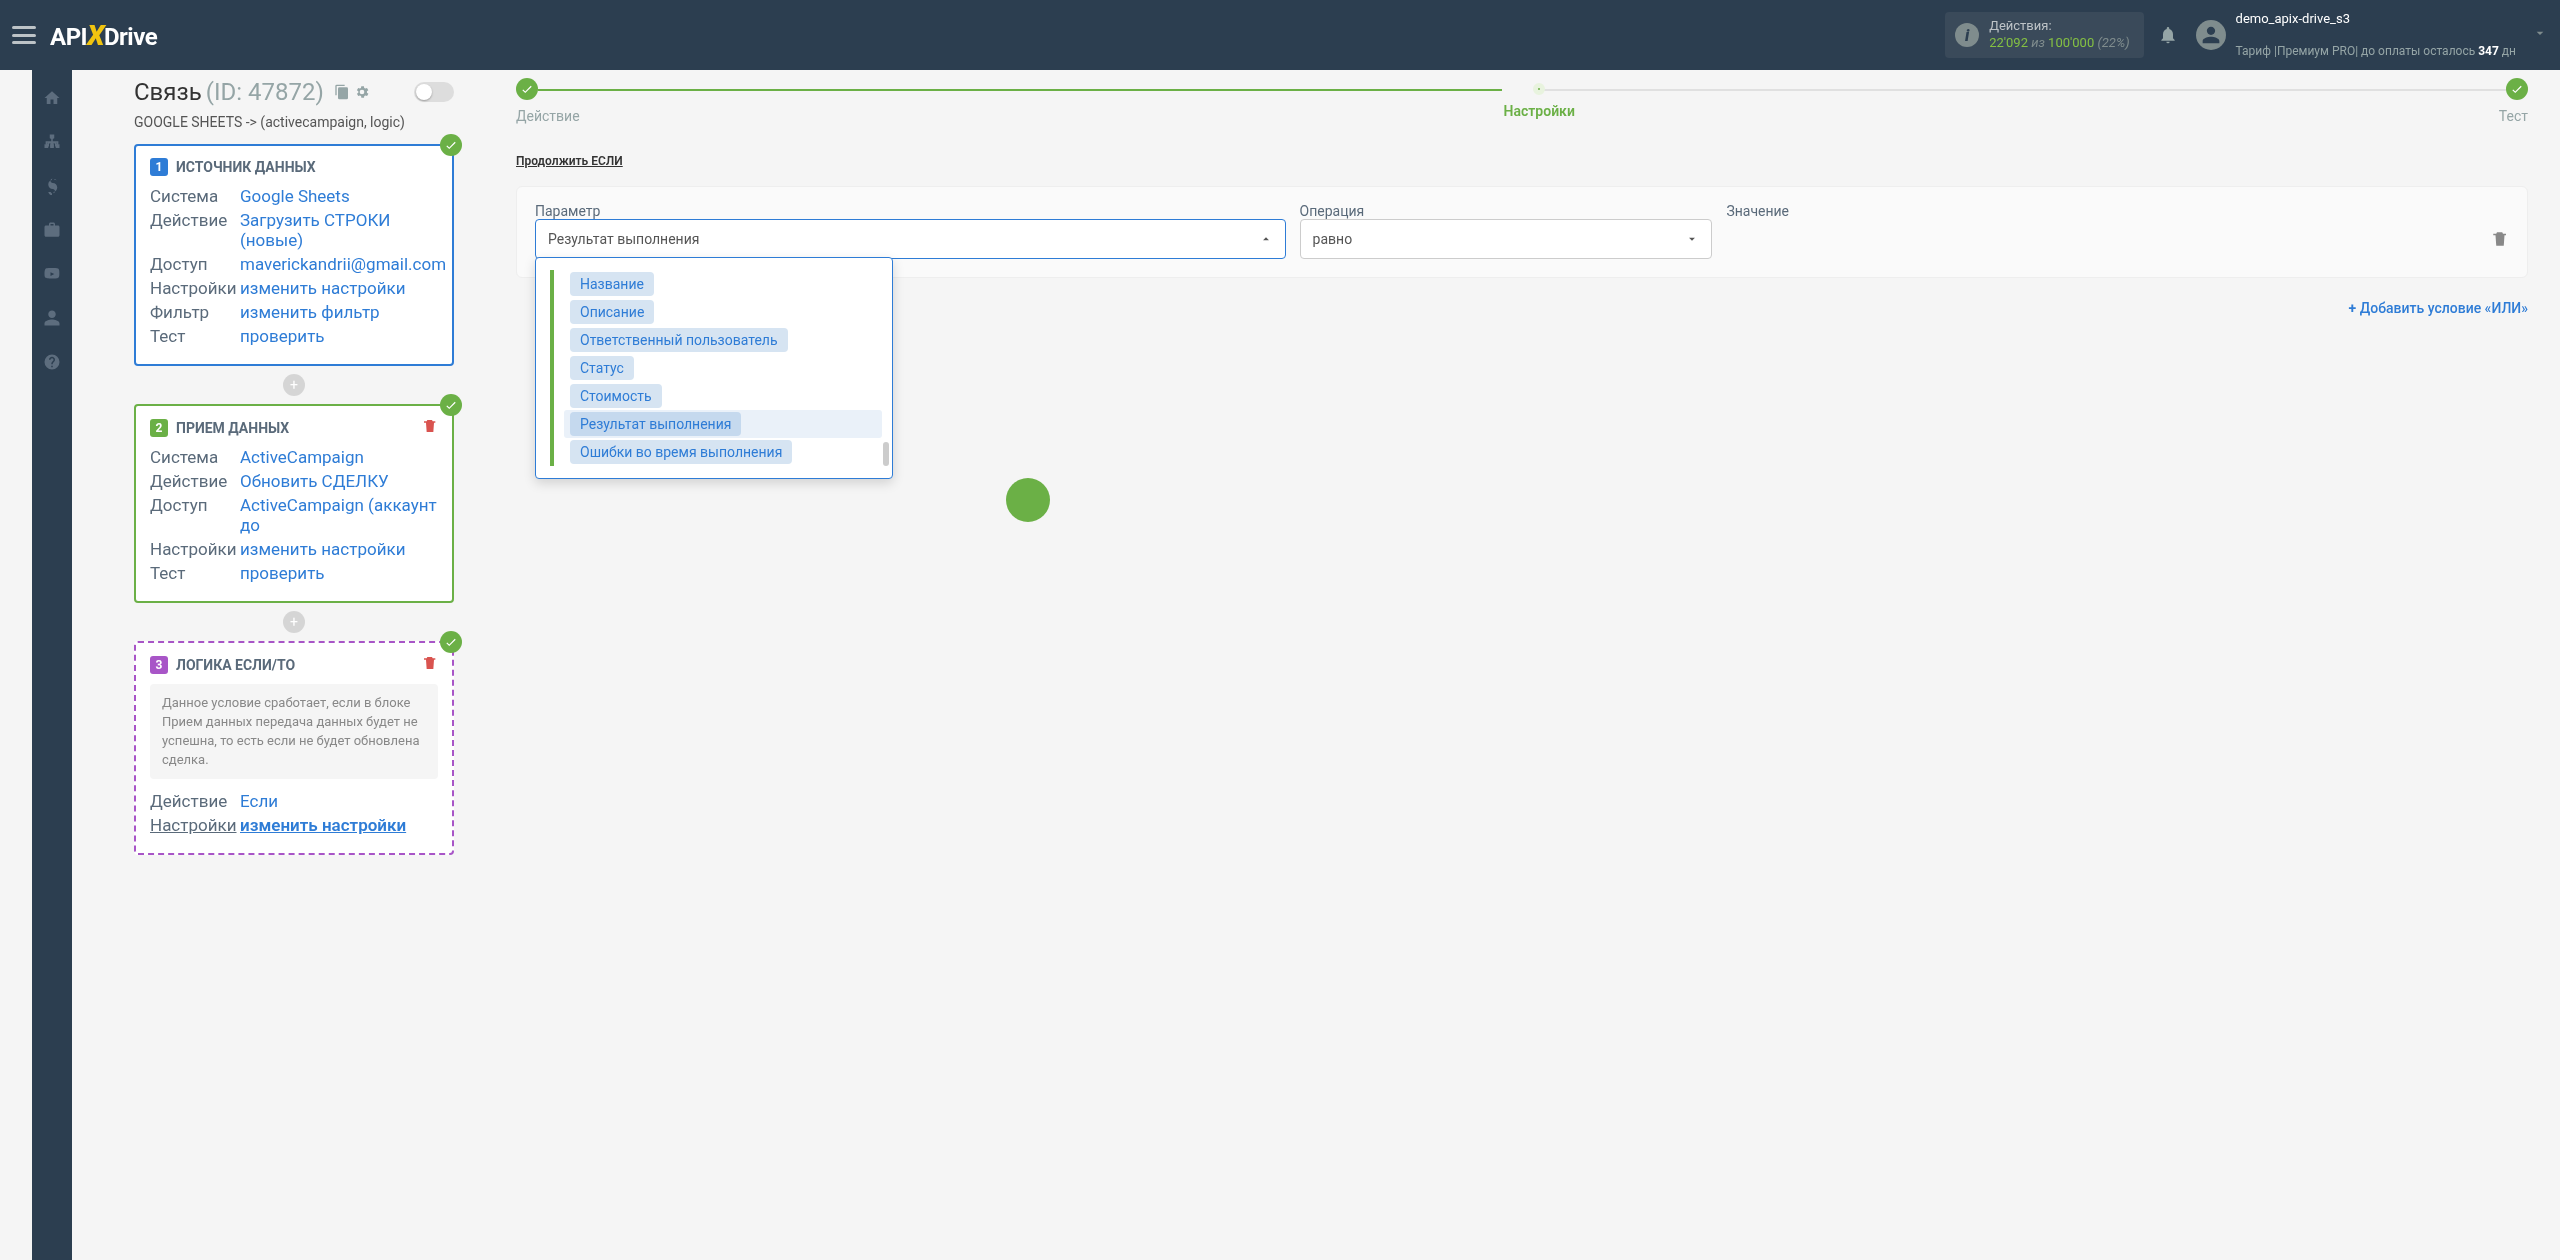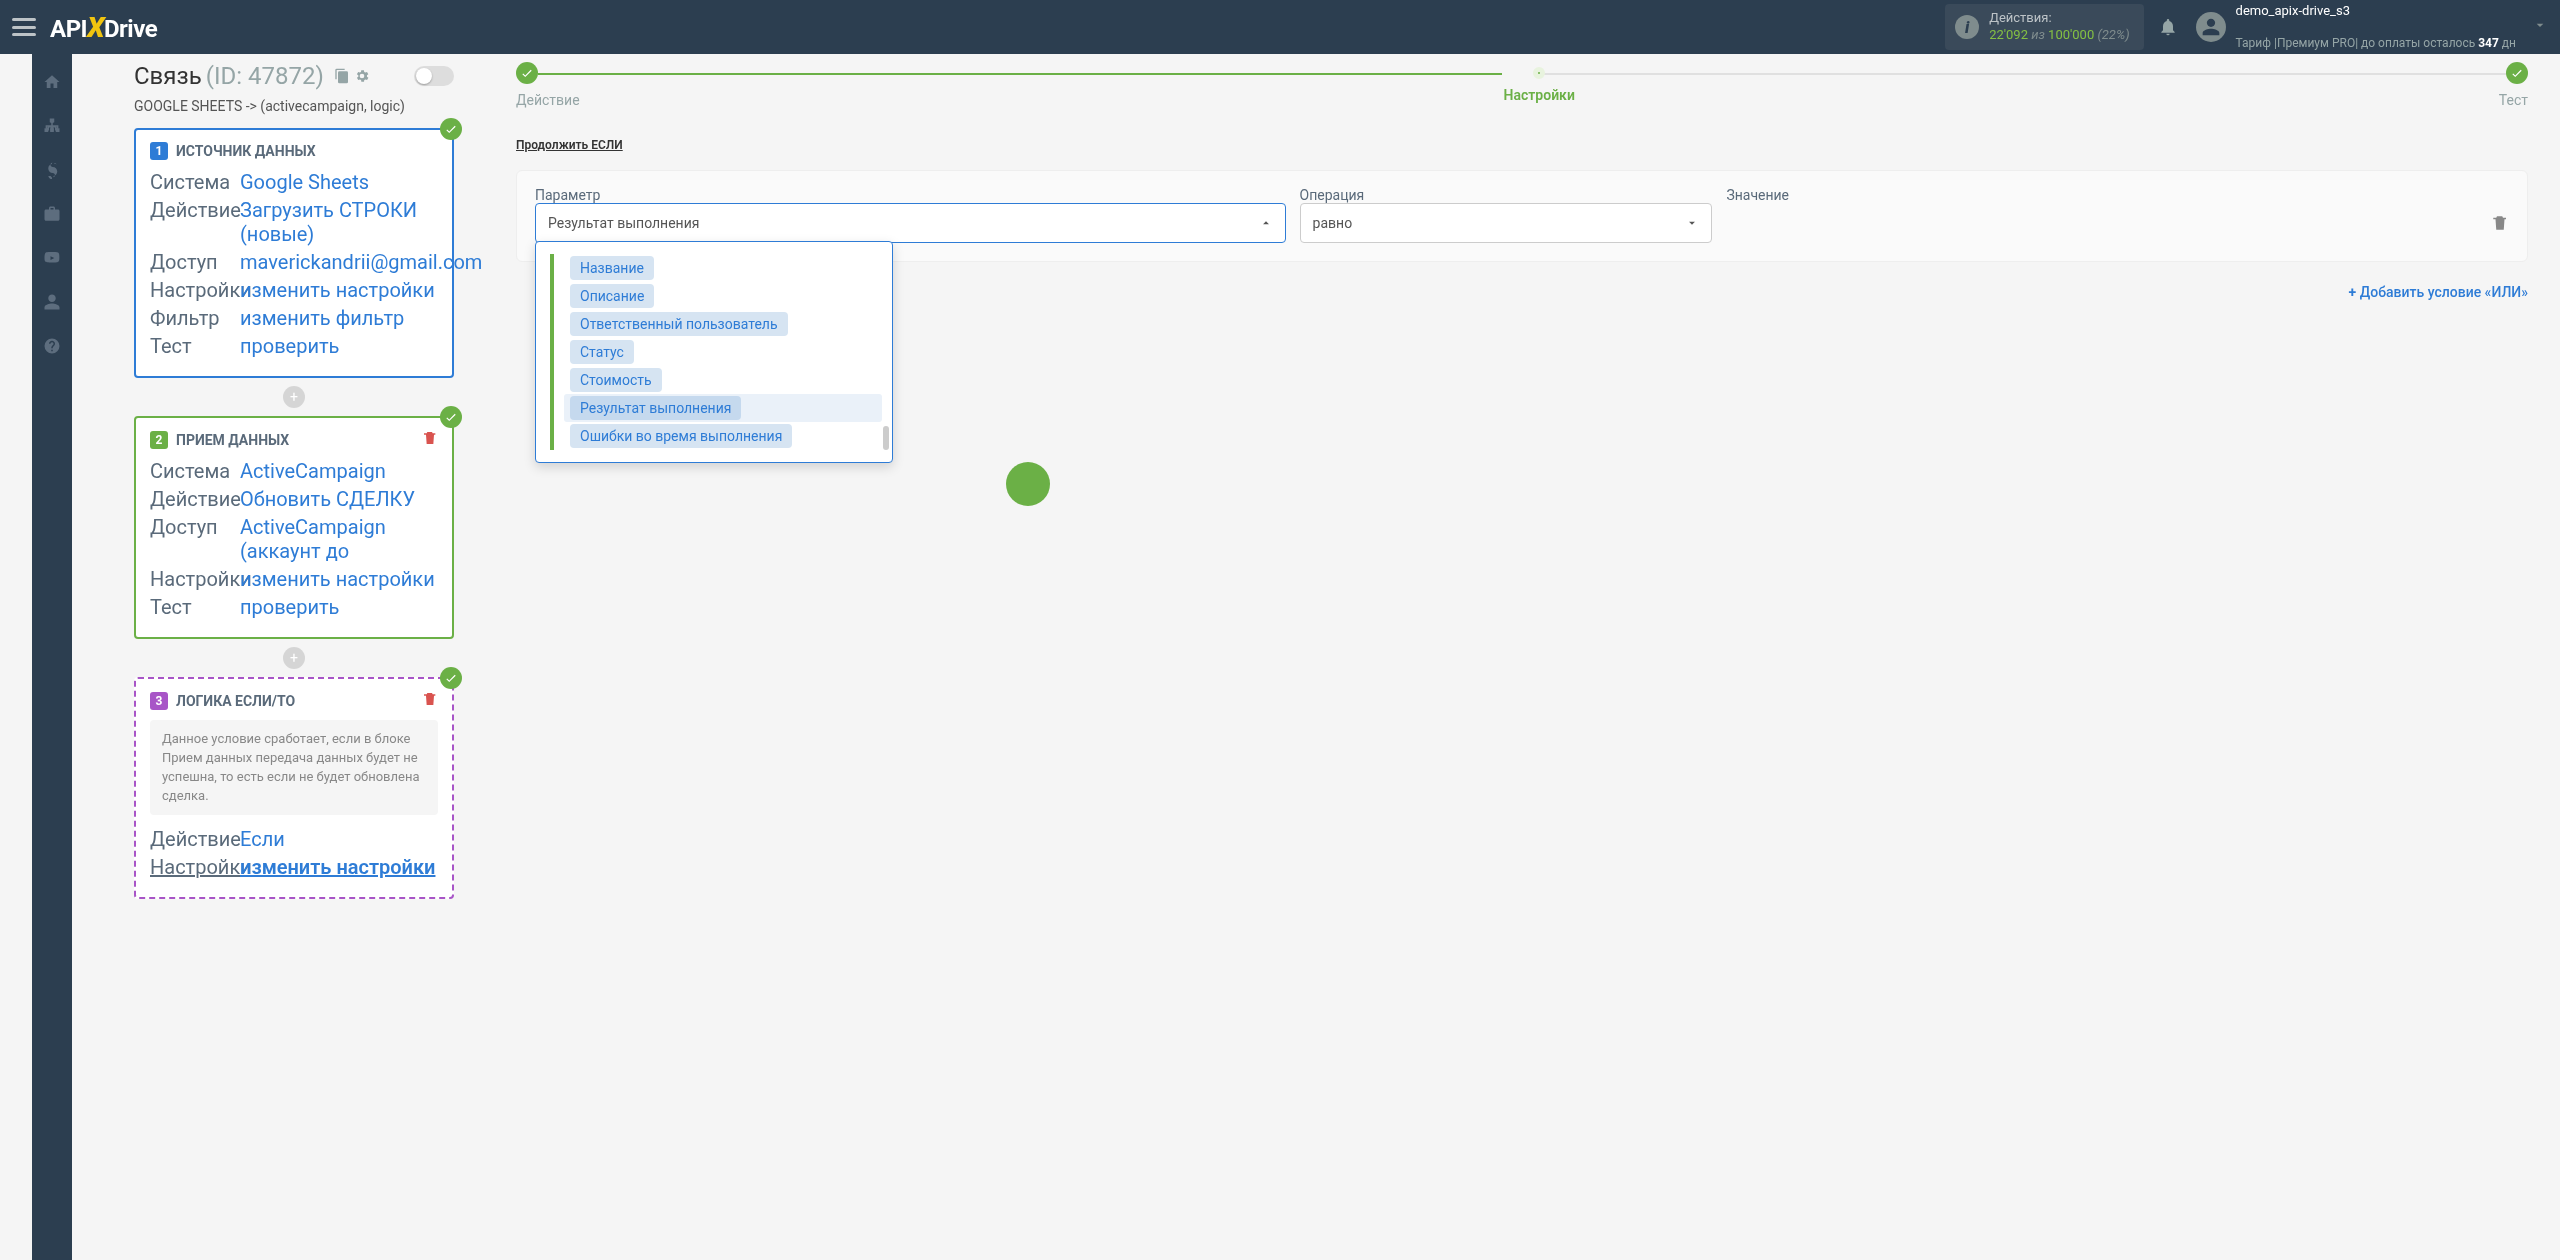--- a/index.html
+++ b/index.html
@@ -1,18 +1,18 @@
 <!DOCTYPE html>
 <html><head>
 <meta charset="utf-8">
 <style>
 * { margin: 0; padding: 0; box-sizing: border-box; font-family: -apple-system, BlinkMacSystemFont, "Segoe UI", Roboto, sans-serif; }
 body { background: #f5f5f5; color: #333; overflow: hidden; }
 
-.topbar { height: 54px; background: #2c3e50; display: flex; align-items: center; padding: 0 12px; color: #fff; }
+.topbar { height: 70px; background: #2c3e50; display: flex; align-items: center; padding: 0 12px; color: #fff; }
 .hamburger { width: 24px; height: 18px; display: flex; flex-direction: column; justify-content: space-between; cursor: pointer; margin-right: 14px; }
 .hamburger span { height: 3px; width: 100%; background: #bdc3c7; border-radius: 2px; }
 .logo { font-size: 24px; font-weight: 700; letter-spacing: -0.5px; }
 .logo .api { color: #fff; }
 .logo .x { color: #f1c40f; font-style: italic; font-weight: 900; font-size: 28px; }
 .logo .drive { color: #fff; }
 .topbar-spacer { flex: 1; }
 .actions-box { background: #3a4a5a; border-radius: 4px; padding: 6px 14px 6px 10px; display: flex; align-items: center; gap: 10px; margin-right: 14px; }
 .info-circle { width: 24px; height: 24px; background: #7f8c8d; border-radius: 50%; display: flex; align-items: center; justify-content: center; color: #2c3e50; font-weight: 900; font-style: italic; font-size: 16px; }
 .actions-text { font-size: 13px; line-height: 1.3; }
@@ -48,21 +48,21 @@
 .block { border: 2px solid; border-radius: 4px; background: #fff; padding: 12px 14px 14px; position: relative; margin-bottom: 0; }
 .block-blue { border-color: #2e7cd6; }
 .block-green { border-color: #6bb046; }
 .block-purple { border-style: dashed; border-color: #a855c7; }
 .block-badge { position: absolute; top: -12px; right: -10px; width: 22px; height: 22px; background: #6bb046; border-radius: 50%; display: flex; align-items: center; justify-content: center; color: #fff; }
 .block-head { display: flex; align-items: center; gap: 8px; margin-bottom: 10px; font-weight: 700; font-size: 14px; color: #5a6a7a; }
 .block-num { width: 18px; height: 18px; border-radius: 3px; color: #fff; font-size: 12px; display: flex; align-items: center; justify-content: center; font-weight: 700; }
 .bn-blue { background: #2e7cd6; }
 .bn-green { background: #6bb046; }
 .bn-purple { background: #a855c7; }
-.block-rows { font-size: 20px; }
+.block-rows { font-size: 17px; }
 .block-row { display: flex; gap: 10px; margin-bottom: 4px; }
 .block-row .lbl { width: 80px; color: #5a6a7a; flex-shrink: 0; }
 .block-row .val { color: #2e7cd6; }
 .block-row .val.link { cursor: pointer; }
 .block-row .lbl.u { text-decoration: underline; }
 .block-row .val.u { text-decoration: underline; font-weight: 600; }
 .trash { color: #d9534f; cursor: pointer; margin-left: auto; }
 .block-note { background: #f5f5f5; border-radius: 4px; padding: 10px 12px; font-size: 13px; color: #888; margin-bottom: 12px; line-height: 1.45; }
 .between { display: flex; justify-content: center; padding: 8px 0; }
 .plus-btn { width: 22px; height: 22px; border-radius: 50%; background: #d5d5d5; color: #fff; display: flex; align-items: center; justify-content: center; font-size: 14px; cursor: pointer; }

